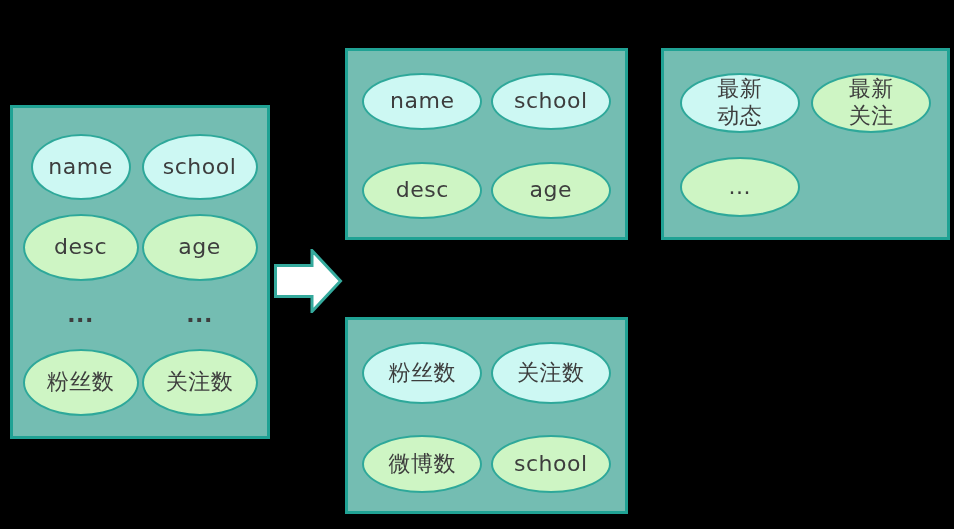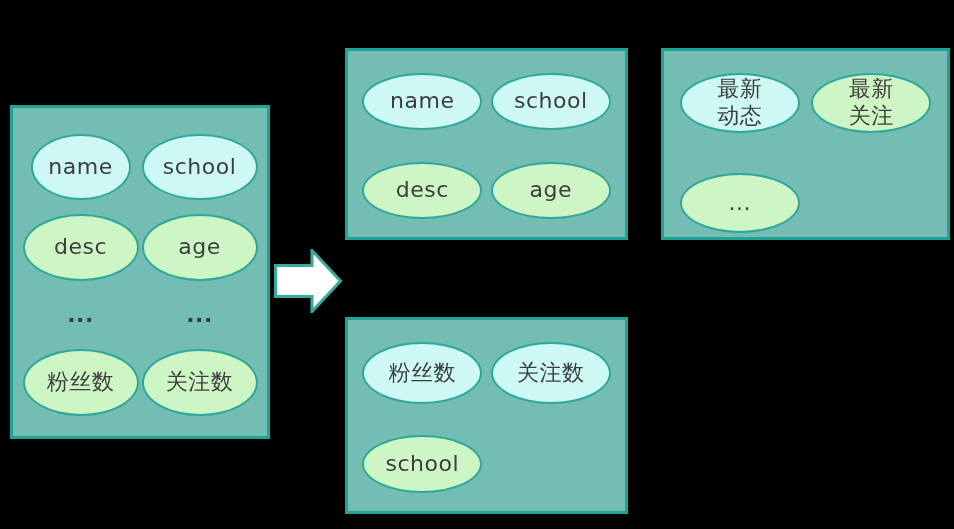--- a/index.html
+++ b/index.html
@@ -28,21 +28,21 @@
     padding: 26px 8px 20px;
     grid-template-rows: 66px 67px 40px 67px;
   }
   .box-profile {
     left: 345px; top: 48px; width: 283px; height: 192px;
     padding: 22px 10px 18px;
     grid-template-rows: 57px 57px;
   }
   .box-activity {
     left: 661px; top: 48px; width: 289px; height: 192px;
-    padding: 22px 10px 4px;
+    padding: 22px 10px 20px;
     grid-template-rows: 60px 60px;
   }
   .box-stats {
     left: 345px; top: 317px; width: 283px; height: 197px;
     padding: 22px 10px 18px;
     grid-template-rows: 62px 58px;
   }
   .ellipse {
     width: 120px;
     height: 100%;
@@ -149,18 +149,21 @@
       </div>
     </section>
 
   <section class="box box-stats">
       <div class="ellipse cyan cell-0">
         <span>粉丝数</span>
       </div>
       <div class="ellipse cyan cell-1">
         <span>关注数</span>
       </div>
+      <div class="ellipse green cell-2">
+        <span>微博数</span>
+      </div>
       <div class="ellipse green cell-3">
         <span>school</span>
       </div>
     </section>
 
 </div>
 
 </body></html>

